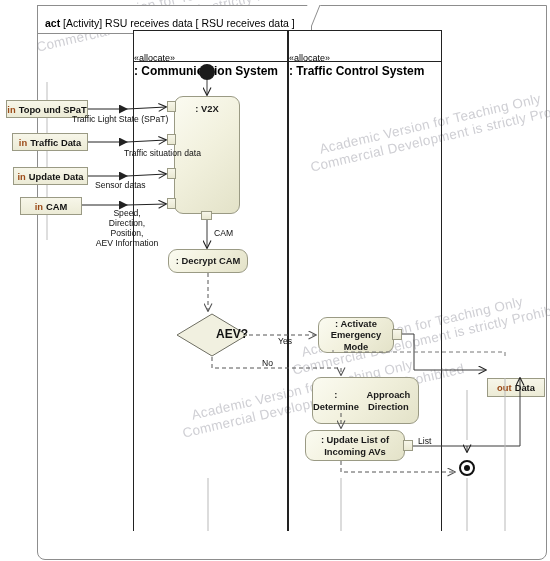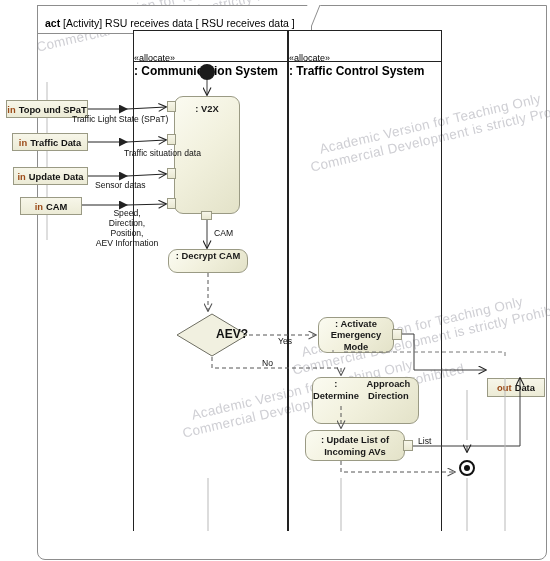--- a/index.html
+++ b/index.html
@@ -86,20 +86,21 @@
     position:absolute;
     box-sizing:border-box;
     border:1px solid #9a9a84;
     border-radius:9px;
     background:linear-gradient(135deg,#fbfbf1 0%,#f2f1de 45%,#e3e2c8 100%);
     font-size:9.4px;
     font-weight:bold;
     color:#1a1a1a;
     text-align:center;
     display:flex;
+    align-items:center;
     justify-content:center;
     line-height:11.5px;
   }
   .act.tall{align-items:flex-start;padding-top:6px;}
 
   
   .pin{
     position:absolute;
     box-sizing:border-box;
     border:1px solid #9a9a84;

